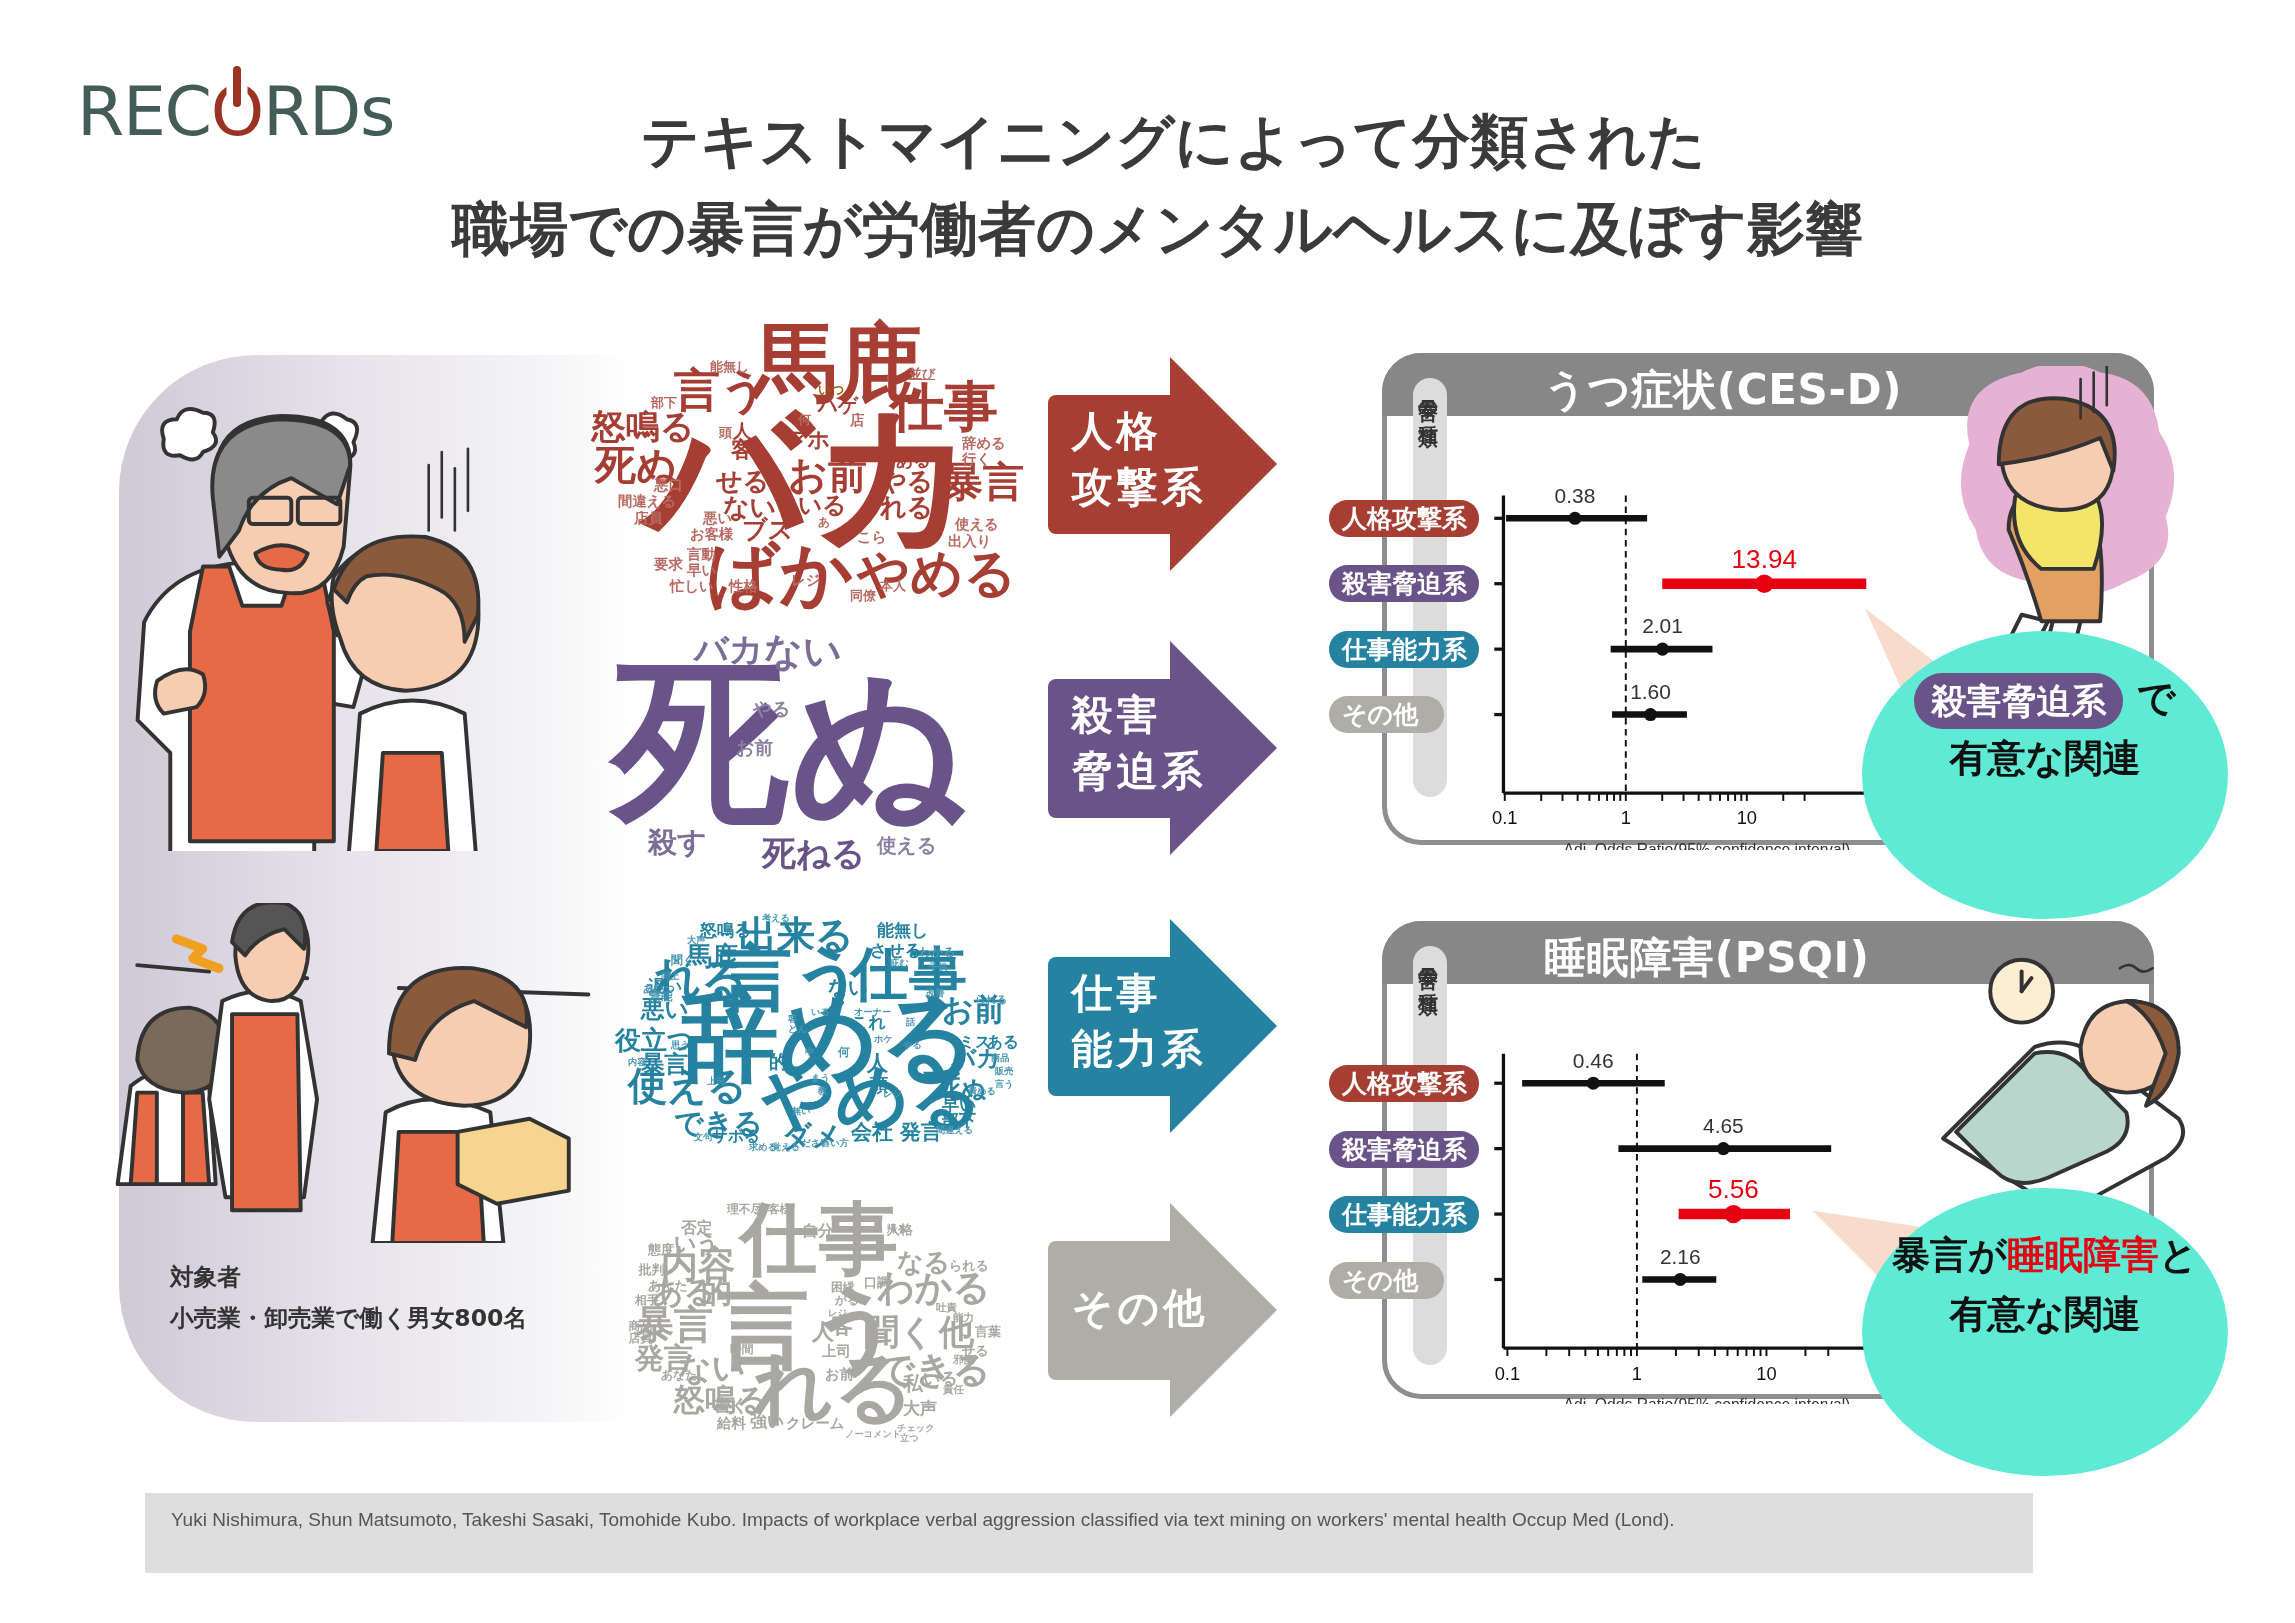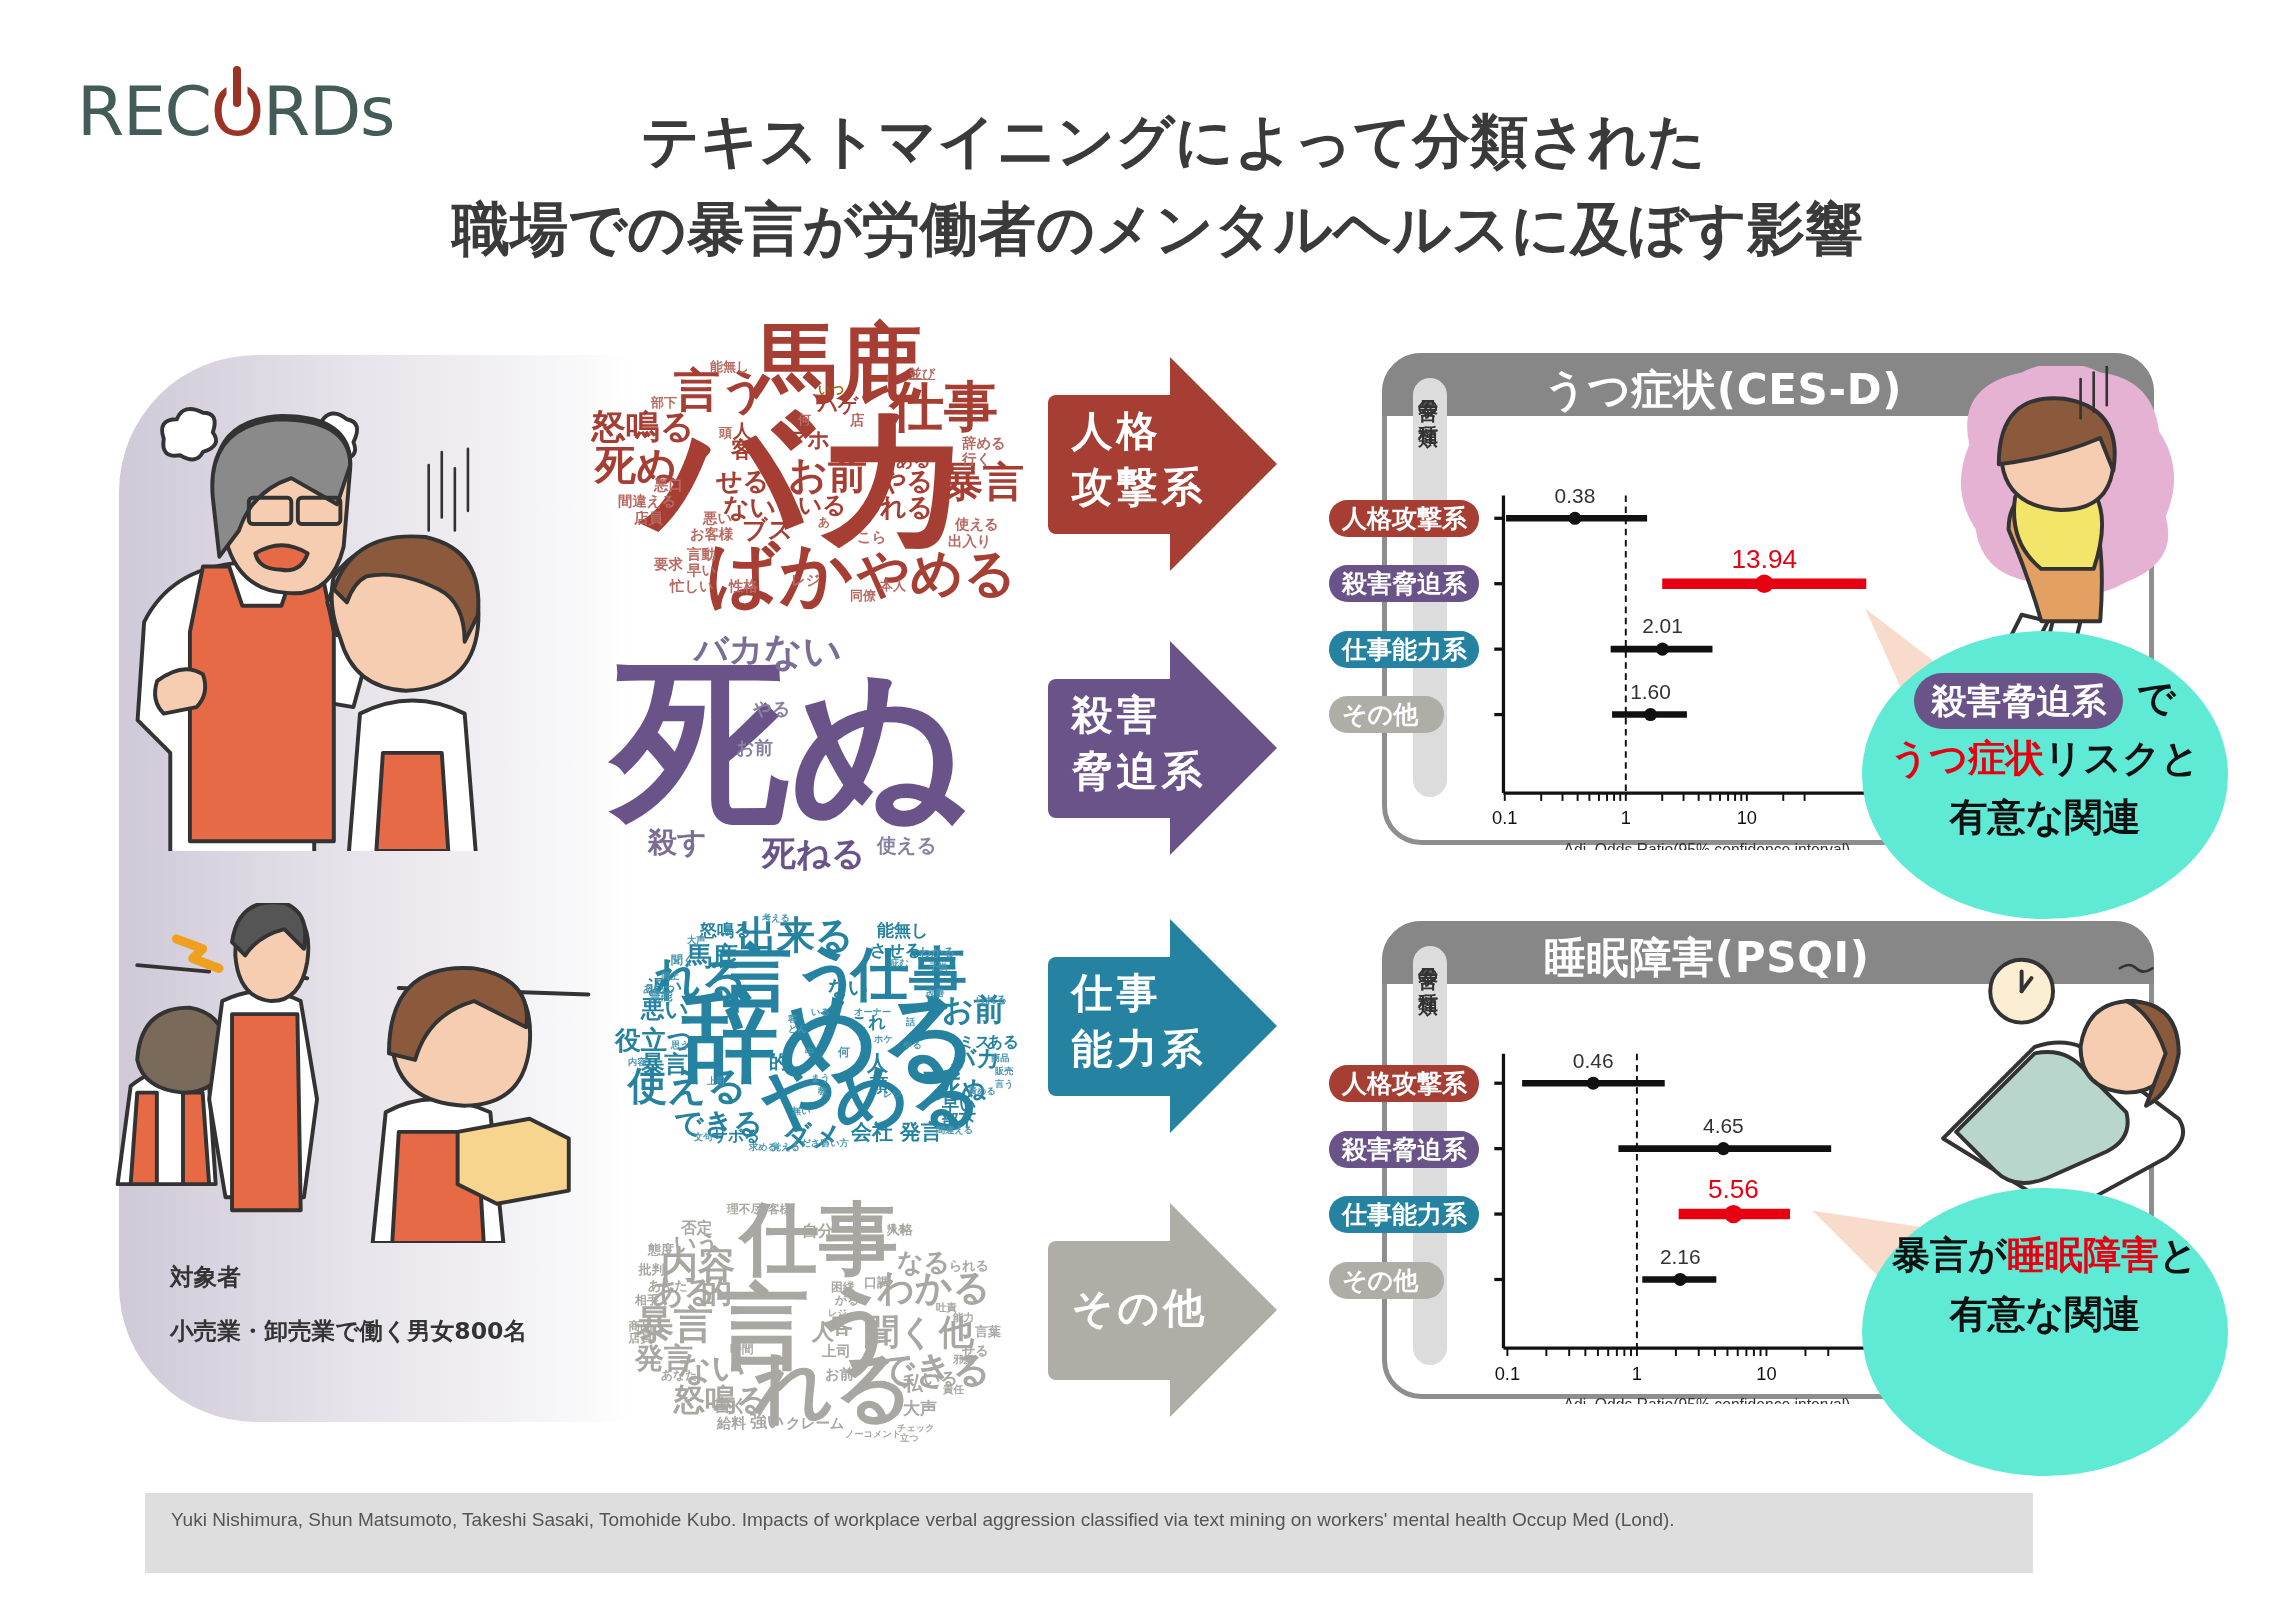--- a/index.html
+++ b/index.html
@@ -15,21 +15,21 @@
   .title { position: absolute; left: 0; right: 0; top: 105px; text-align: center; font-weight: 700; color: #3a3a3a; }
   .title .l1 { font-size: 58px; line-height: 72px; padding-left: 52px; }
   .title .l2 { font-size: 58px; line-height: 79px; margin-top: 13px; padding-left: 20px; }
 
   
   .left-panel { position: absolute; left: 119px; top: 355px; width: 510px; height: 1067px; border-radius: 137px 0 0 137px;
     background: linear-gradient(90deg, #cfc9d8 0%, #e6e3ea 45%, #f6f5f7 85%, #ffffff 100%); }
   .illus { position: absolute; }
   .subject { position: absolute; left: 170px; top: 1260px; font-weight: 700; color: #333; }
   .subject .h { font-size: 23.6px; line-height: 34px; }
-  .subject .v { font-size: 23.6px; line-height: 34px; margin-top: 20px; }
+  .subject .v { font-size: 23.6px; line-height: 34px; margin-top: 7px; }
 
   
   .cloud { position: absolute; }
   .cloud span { position: absolute; white-space: nowrap; font-weight: 700; line-height: 1; }
 
   
   .arrow { position: absolute; left: 1048px; width: 222px; height: 209px; }
   .arrow .shaft { position: absolute; left: 0; top: 38px; width: 124px; height: 139px; border-radius: 7.9px 0 0 7.9px; }
   .arrow .head { position: absolute; left: 122px; top: 0; width: 0; height: 0; border-top: 107px solid transparent; border-bottom: 107px solid transparent; border-left: 107px solid; }
   .arrow .label { position: absolute; left: 23.6px; top: 46px; width: 209px; color: #fff; font-weight: 700; font-size: 41px; line-height: 56px; letter-spacing: 3.9px; }
@@ -494,21 +494,20 @@
     <path d="M300 90 q80 0 80 80 q-10 60-50 80 l30-80 q-20-60-60-80z" fill="#8b5a3c"></path>
   </g>
 </svg>
 
 <svg class="bubble-tail" style="left:1852px;top:602px" width="131" height="144" viewBox="0 0 200 220">
   <path d="M20 10 L190 140 L110 210 Z" fill="#f9dbcb"></path>
 </svg>
 <div class="bubble" style="left:1862px;top:631px;">
   <div class="content" style="top:38px;">
     <div class="row"><span class="tag" style="background:#6a5389;">殺害脅迫系</span> <span>で</span></div>
-    <div class="row"><span class="red">うつ症状</span><span>リスクと</span></div>
     <div class="row">有意な関連</div>
   </div>
 </div>
 
 <svg class="bubble-tail" style="left:1806px;top:1204px" width="144" height="105" viewBox="0 0 220 160">
   <path d="M10 10 L210 40 L150 150 Z" fill="#f9dbcb"></path>
 </svg>
 <div class="bubble" style="left:1862px;top:1188px;">
   <div class="content" style="top:38px;">
     <div class="row"><span>暴言が</span><span class="red">睡眠障害</span><span>と</span></div>

